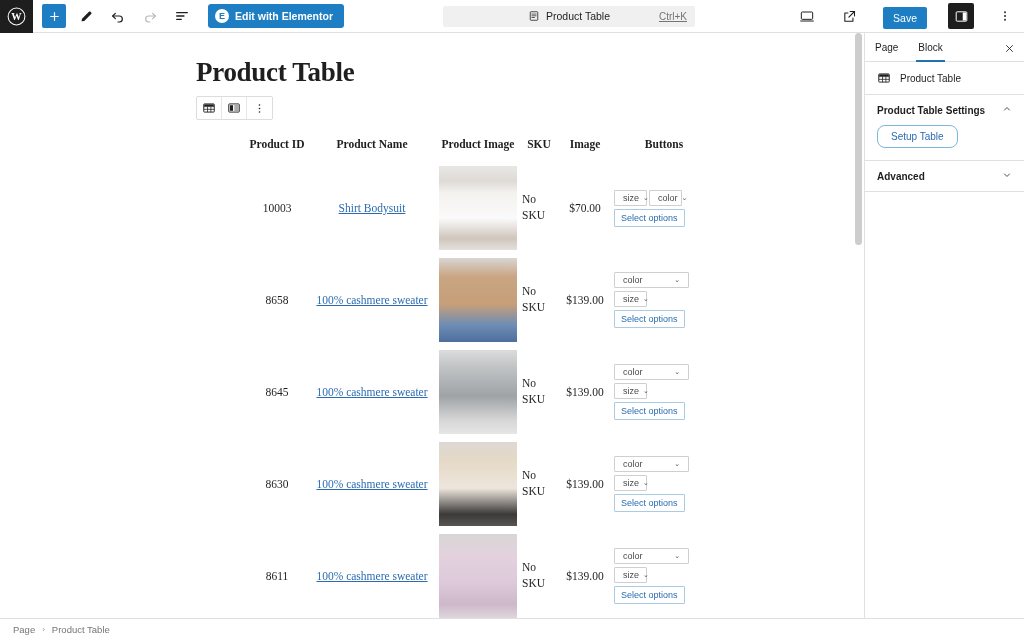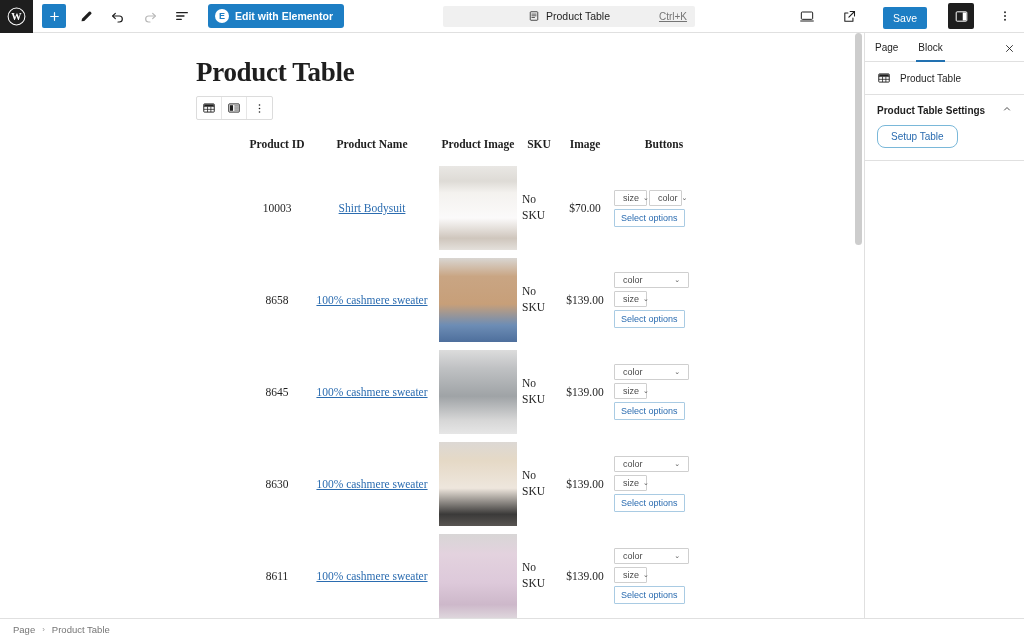--- a/index.html
+++ b/index.html
@@ -504,20 +504,30 @@
         <span class="sb-panel-title">Product Table Settings</span>
         <span class="sb-chev">
           <svg width="10" height="10" viewBox="0 0 24 24">
             <path d="M6 14.5 L12 8.5 L18 14.5" fill="none" stroke="#1e1e1e" stroke-width="1.9" stroke-linecap="round" stroke-linejoin="round"></path>
           </svg>
         </span>
       </div>
       <button id="setup-table-btn">Setup Table</button>
     </div>
 
+    <div class="sb-panel collapsed">
+      <div class="sb-panel-head">
+        <span class="sb-panel-title">Advanced</span>
+        <span class="sb-chev">
+          <svg width="10" height="10" viewBox="0 0 24 24">
+            <path d="M6 9.5 L12 15.5 L18 9.5" fill="none" stroke="#1e1e1e" stroke-width="1.9" stroke-linecap="round" stroke-linejoin="round"></path>
+          </svg>
+        </span>
+      </div>
+    </div>
   </div>
 </div>
 
 <div id="footer">
   <span class="crumb">Page</span>
   <span class="crumb-sep">›</span>
   <span class="crumb">Product Table</span>
 </div>
 
 </body></html>

